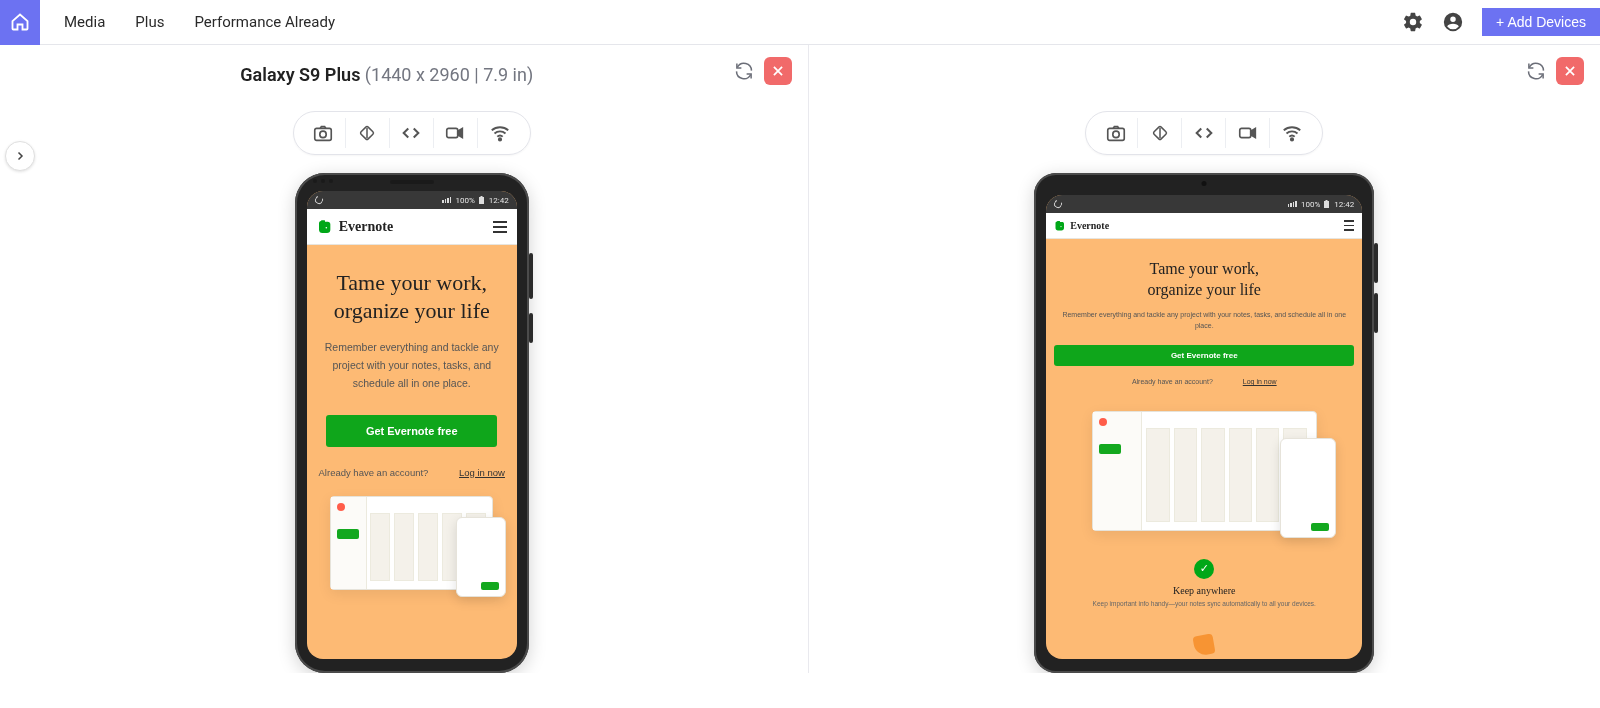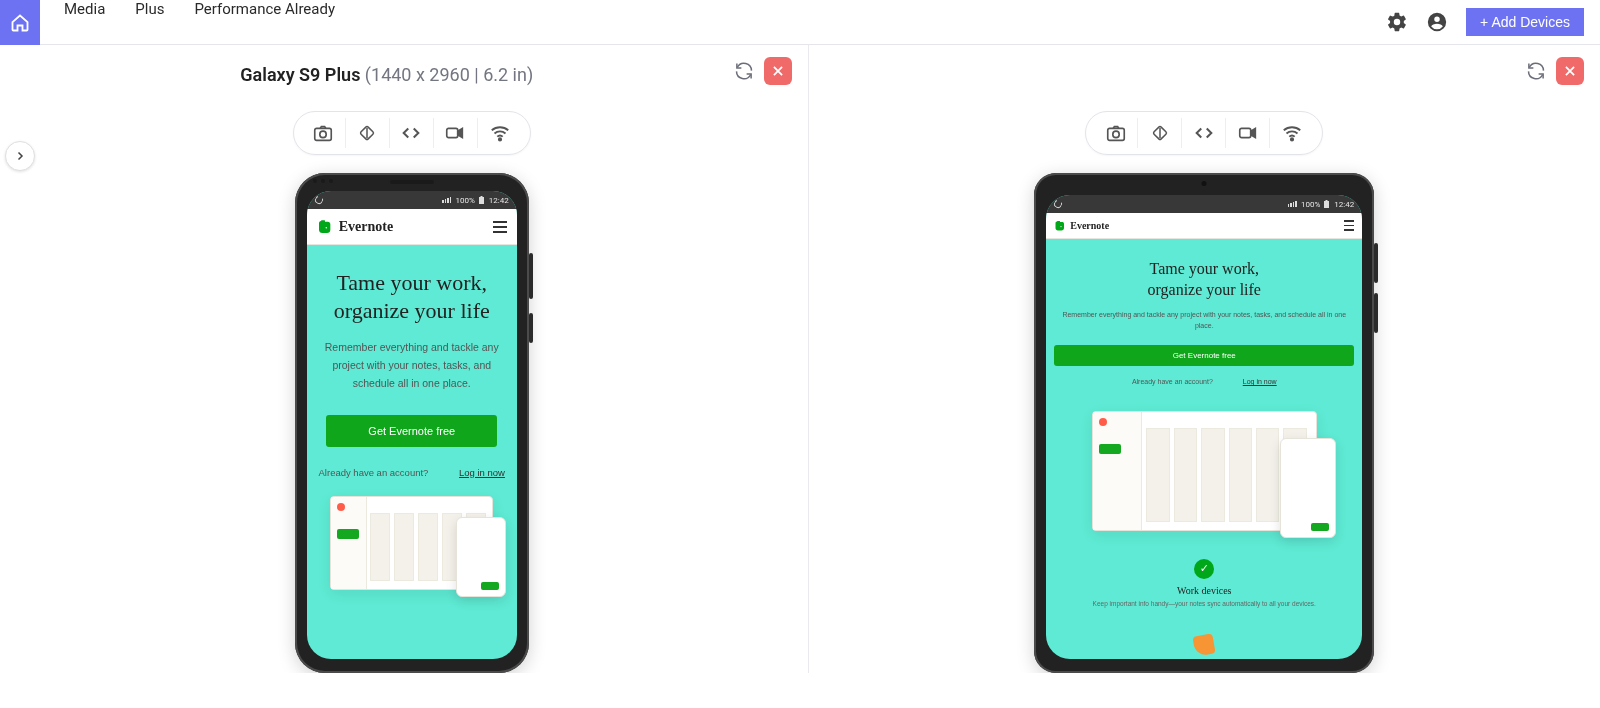--- a/index.html
+++ b/index.html
@@ -1,17 +1,17 @@
 <!DOCTYPE html>
 <html><head>
 <meta charset="utf-8">
 <style>
   * { margin: 0; padding: 0; box-sizing: border-box; }
   body { font-family: -apple-system, BlinkMacSystemFont, "Segoe UI", Roboto, sans-serif; background:#fff; color:#1f2328; overflow:hidden; }
-  .topbar { height:45px; display:flex; border-bottom:1px solid #e5e6eb; padding-right:16px; }
+  .topbar { height:45px; display:flex; align-items:center; border-bottom:1px solid #e5e6eb; padding-right:0; }
   .home-btn { width:40px; height:45px; background:#6c72f2; display:flex; align-items:center; justify-content:center; color:#fff; }
   .menu { display:flex; gap:30px; margin-left:24px; font-size:15px; color:#2a2a2a; }
   .menu-item { cursor:pointer; }
   .topbar-spacer { flex:1; }
   .topbar-right { display:flex; align-items:center; gap:18px; }
   .topbar-icon { color:#444; display:flex; }
   .add-btn { background:#6c72f2; color:#fff; border:none; padding:6px 14px; border-radius:0; font-size:14px; font-weight:500; cursor:pointer; }
 
   .workspace { display:flex; height:calc(100% - 45px); position:relative; }
   .sidebar-toggle { position:absolute; left:5px; top:96px; width:30px; height:30px; border-radius:50%; background:#fff; border:1px solid #e0e0e0; box-shadow:0 1px 3px rgba(0,0,0,.12); display:flex; align-items:center; justify-content:center; cursor:pointer; z-index:5; }
@@ -29,38 +29,38 @@
 
   .pill { margin:22px auto 18px; width:max-content; display:flex; border:1px solid #e3e4ea; border-radius:999px; padding:6px 8px; box-shadow:0 1px 2px rgba(0,0,0,.04);}
   .pill .pbtn { width:44px; height:30px; display:flex; align-items:center; justify-content:center; border-right:1px solid #eceef2; cursor:pointer; color:#444; }
   .pill .pbtn:last-child { border-right:none; }
 
   .device-wrap { display:flex; justify-content:center; }
   .device-frame { background:#222; border-radius:30px; padding:18px 12px 14px; position:relative; box-shadow:inset 0 0 0 2px #4b4b4b, 0 4px 18px rgba(0,0,0,.18); }
   .phone-frame { width:234px; height:500px; }
   .tablet-frame { width:340px; height:500px; border-radius:22px; padding:22px 12px 14px; }
   .side-btn { position:absolute; right:-4px; background:#2b2b2b; width:4px; border-radius:2px; }
-  .device-screen { background:#5eead4; width:100%; height:100%; border-radius:24px; overflow:hidden; display:flex; flex-direction:column; }
+  .device-screen { background:#fdba74; width:100%; height:100%; border-radius:16px; overflow:hidden; display:flex; flex-direction:column; }
   .status-bar { height:18px; background:#383838; color:#e6e6e6; display:flex; align-items:center; justify-content:space-between; font-size:8px; padding:0 8px; }
   .reload-dot { width:8px; height:8px; border:1.3px solid #ccc; border-radius:50%; border-top-color:transparent; transform:rotate(25deg);}
   .status-right { display:flex; align-items:center; gap:4px; }
   .bars { display:flex; gap:1px; align-items:flex-end; }
   .bars span { width:1.5px; background:#ddd; }
   .bars span:nth-child(1){height:3px} .bars span:nth-child(2){height:4px} .bars span:nth-child(3){height:5px} .bars span:nth-child(4){height:6px}
 
   .ev-head { height:36px; background:#fff; border-bottom:1px solid #e7e5df; display:flex; align-items:center; justify-content:space-between; padding:0 10px; }
   .ev-logo { display:flex; align-items:center; gap:6px; font-family: Georgia, 'Times New Roman', serif; font-weight:700; font-size:14px; color:#222; }
   .ev-elephant { color:#00a718; }
   .ev-menu { display:flex; flex-direction:column; gap:3px; }
   .ev-menu span { width:14px; height:2px; background:#333; }
 
   .ev-body { flex:1; text-align:center; padding:24px 8px 0; font-family: Georgia, 'Times New Roman', serif; color:#222; overflow:hidden;}
   .ev-h1 { font-size:22px; line-height:1.28; font-weight:500; }
   .ev-p { font-family: -apple-system, sans-serif; font-size:10.5px; color:#555; margin-top:14px; line-height:1.7; }
-  .ev-cta { display:block; margin:22px auto 0; background:#0fa61b; color:#fff; text-decoration:none; padding:10px 20px; font-size:11px; font-family:-apple-system,sans-serif; font-weight:400; border-radius:3px; }
+  .ev-cta { display:block; margin:22px auto 0; background:#0fa61b; color:#fff; text-decoration:none; padding:10px 20px; font-size:11px; font-family:-apple-system,sans-serif; font-weight:700; border-radius:3px; }
   .ev-login { font-family:-apple-system,sans-serif; font-size:9.5px; color:#555; margin-top:20px; }
   .ev-login u { color:#333;padding-left:28px; }
 
   .tablet .ev-head { height:26px; padding:0 8px;}
   .tablet .ev-logo { font-size:10px; gap:4px; }
   .tablet .ev-menu span { width:10px; height:1.5px; }
   .tablet .ev-body { padding-top:20px; }
   .tablet .ev-h1 { font-size:16px; line-height:1.3; }
   .tablet .ev-p  { font-size:7px; margin-top:8px; line-height:1.6;}
   .tablet .ev-cta { font-size:8px; padding:6px 18px; margin-top:14px; }
@@ -128,21 +128,21 @@
         <path d="m9 5 7 7-7 7"></path>
       </svg>
   </div>
 
   <div class="panels">
 
     <div class="panel">
       <div class="panel-head">
         <div class="dev-title">
           <b>Galaxy S9 Plus</b>
-          <span>(1440 x 2960 | 6.2 in)</span>
+          <span>(1440 x 2960 | 7.9 in)</span>
         </div>
         <div class="head-actions">
           <div class="round-btn refresh-btn">
             <svg width="18" height="18" viewBox="0 0 24 24" fill="none" stroke="currentColor" stroke-width="2">
                 <path d="M2.5 2v6h6M21.5 22v-6h-6"></path>
                 <path d="M22 11.5A10 10 0 0 0 3.2 7M2 12.5a10 10 0 0 0 18.8 4.5"></path>
               </svg>
           </div>
           <div class="round-btn close-btn">
             <svg width="14" height="14" viewBox="0 0 24 24" stroke="currentColor" stroke-width="3">
@@ -362,21 +362,21 @@
                     <span></span>
                     <span></span>
                     <span></span>
                   </div>
                 <div class="mock-note">
                     <div class="mock-note-green"></div>
                   </div>
               </div>
               <div class="feature f1">
                 <div class="ficon">✓</div>
-                <h3>Work devices</h3>
+                <h3>Keep anywhere</h3>
                 <p>Keep important info handy—your notes sync automatically to all your devices.</p>
               </div>
               <div class="feature f2">
                 <div class="ficon"></div>
 
               </div>
             </div>
           </div>
         </div>
       </div>

